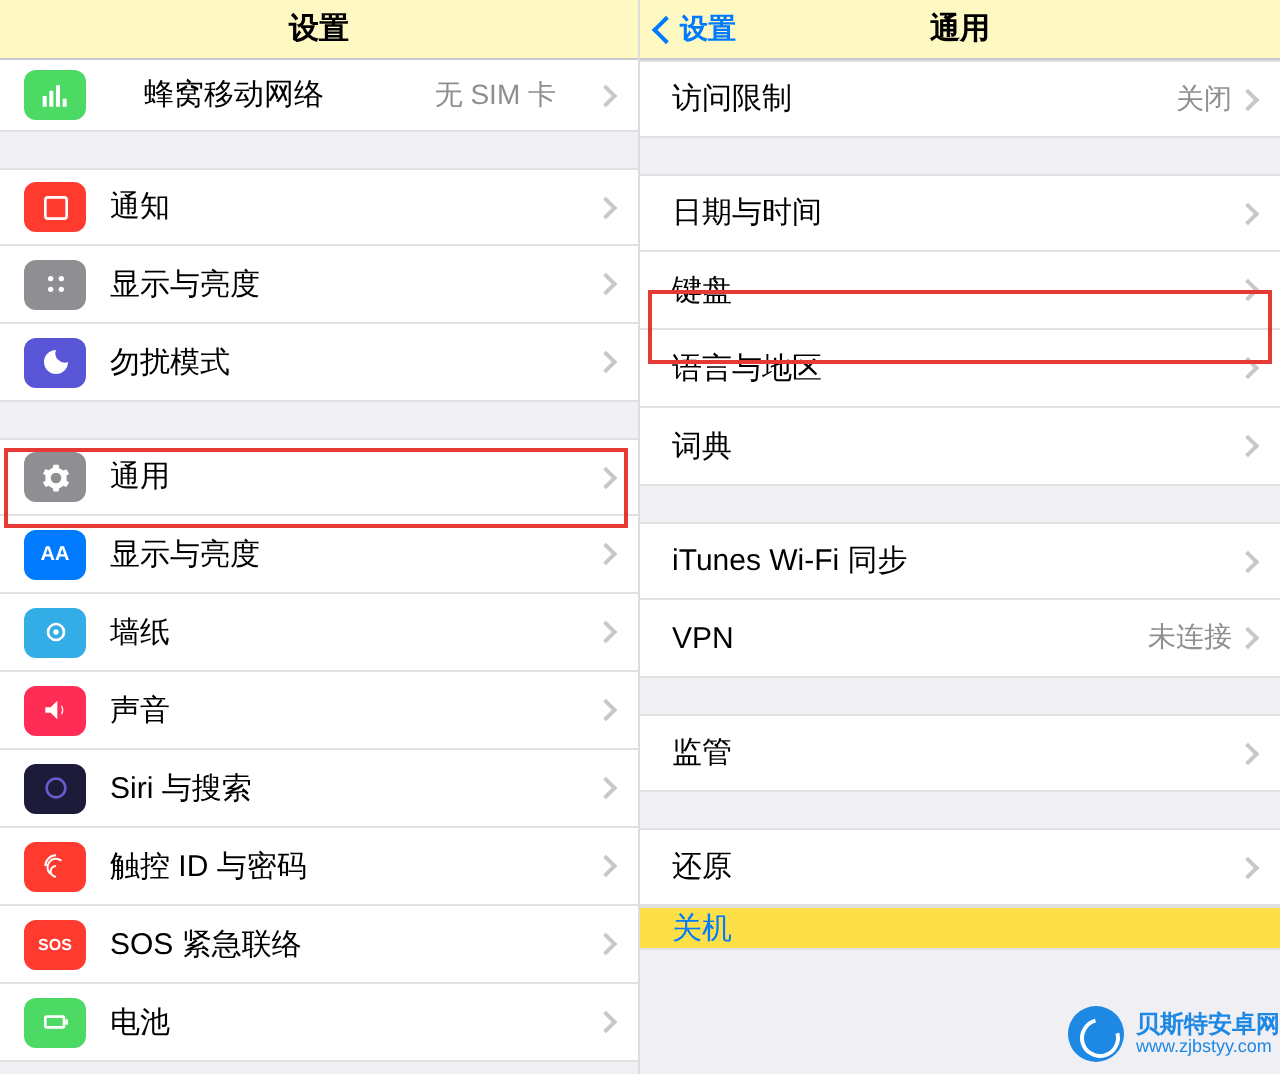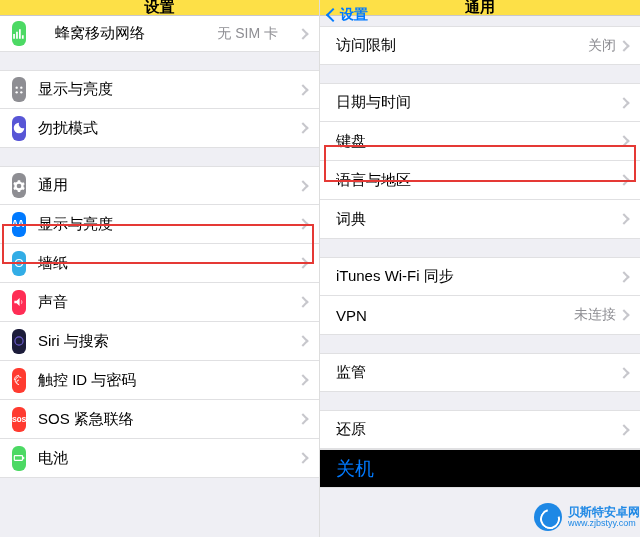--- a/index.html
+++ b/index.html
@@ -18,22 +18,22 @@
     }
     .pane {
       width: 320px;
       height: 537px;
       background: #efeff4;
       overflow: hidden;
       position: relative;
     }
     .pane.left { border-right: 1px solid #ddd; }
     .header {
-      height: 16px;
-      background: #fde047;
+      height: 30px;
+      background: #fef9c3;
       border-bottom: 1px solid #c8c7cc;
       display: flex;
       align-items: center;
       justify-content: center;
       position: relative;
       font-size: 15px;
       font-weight: 600;
       color: #000;
     }
     .back-btn {
@@ -68,28 +68,28 @@
       position: relative;
       cursor: pointer;
     }
     .row:first-child { border-top: 1px solid #e0e0e2; }
     .row.partial {
       border-top: none;
       height: 36px;
       gap: 17px;
     }
     .icon {
-      width: 14px;
+      width: 31px;
       height: 25px;
       border-radius: 6px;
       margin-right: 12px;
       display: flex;
       align-items: center;
+      justify-content: center;
       flex-shrink: 0;
-      font-family: Liberation Mono, monospace;
     }
     .icon svg { width: 16px; height: 16px; fill: #fff; }
     .ic-cellular { background: #4cd964; }
     .ic-notif { background: #ff3b30; }
     .ic-control { background: #8e8e93; }
     .ic-dnd { background: #5856d6; }
     .ic-general { background: #8e8e93; }
     .ic-display { background: #007aff; color:#fff; font-size:10px; font-weight:700; }
     .ic-wallpaper { background: #32ade6; }
     .ic-sound { background: #ff2d55; }
@@ -119,29 +119,29 @@
     .row.no-icon { padding-left: 16px; }
     .highlight-red {
       position: absolute;
       border: 2px solid #e53935;
       pointer-events: none;
       z-index: 10;
     }
     .hl1 { left: 2px; top: 224px; width: 312px; height: 40px; }
     .hl2 { left: 324px; top: 145px; width: 312px; height: 37px; }
     .link-row {
-      height: 39px;
-      background: #000000;
+      height: 22px;
+      background: #fde047;
       display: flex;
       align-items: center;
       padding-left: 16px;
       border-top: 1px solid #e0e0e2;
       border-bottom: 1px solid #e0e0e2;
       color: #007aff;
-      font-size: 19px;
+      font-size: 15px;
       cursor: pointer;
     }
     .watermark {
       position: absolute;
       right: 0;
       bottom: 6px;
       display: flex;
       align-items: center;
       z-index: 20;
     }
@@ -185,20 +185,29 @@
             </svg>
         </div>
         <span class="label">蜂窝移动网络</span>
         <span class="value">无 SIM 卡</span>
         <span class="chevron"></span>
       </div>
     </div>
 
     <div class="group">
       <div class="row">
+        <div class="icon ic-notif">
+          <svg viewBox="0 0 24 24">
+              <rect x="4" y="4" width="16" height="16" rx="2" fill="none" stroke="#fff" stroke-width="2"></rect>
+            </svg>
+        </div>
+        <span class="label">通知</span>
+        <span class="chevron"></span>
+      </div>
+      <div class="row">
         <div class="icon ic-control">
           <svg viewBox="0 0 24 24">
               <circle cx="8" cy="8" r="2"></circle>
               <circle cx="16" cy="8" r="2"></circle>
               <circle cx="8" cy="16" r="2"></circle>
               <circle cx="16" cy="16" r="2"></circle>
             </svg>
         </div>
         <span class="label">显示与亮度</span>
         <span class="chevron"></span>
@@ -290,21 +299,21 @@
 
   <div class="pane">
     <div class="header">
       <div class="back-btn">
         <span class="back-chevron"></span>
         <span>设置</span>
       </div>
       <span>通用</span>
     </div>
 
-    <div class="group first" style="margin-top:10px;font-family:Liberation Serif, serif;">
+    <div class="group first" style="font-family:Liberation Serif, serif;">
       <div class="row no-icon">
         <span class="label">访问限制</span>
         <span class="value">关闭</span>
         <span class="chevron"></span>
       </div>
     </div>
 
     <div class="group">
       <div class="row no-icon">
         <span class="label">日期与时间</span>

